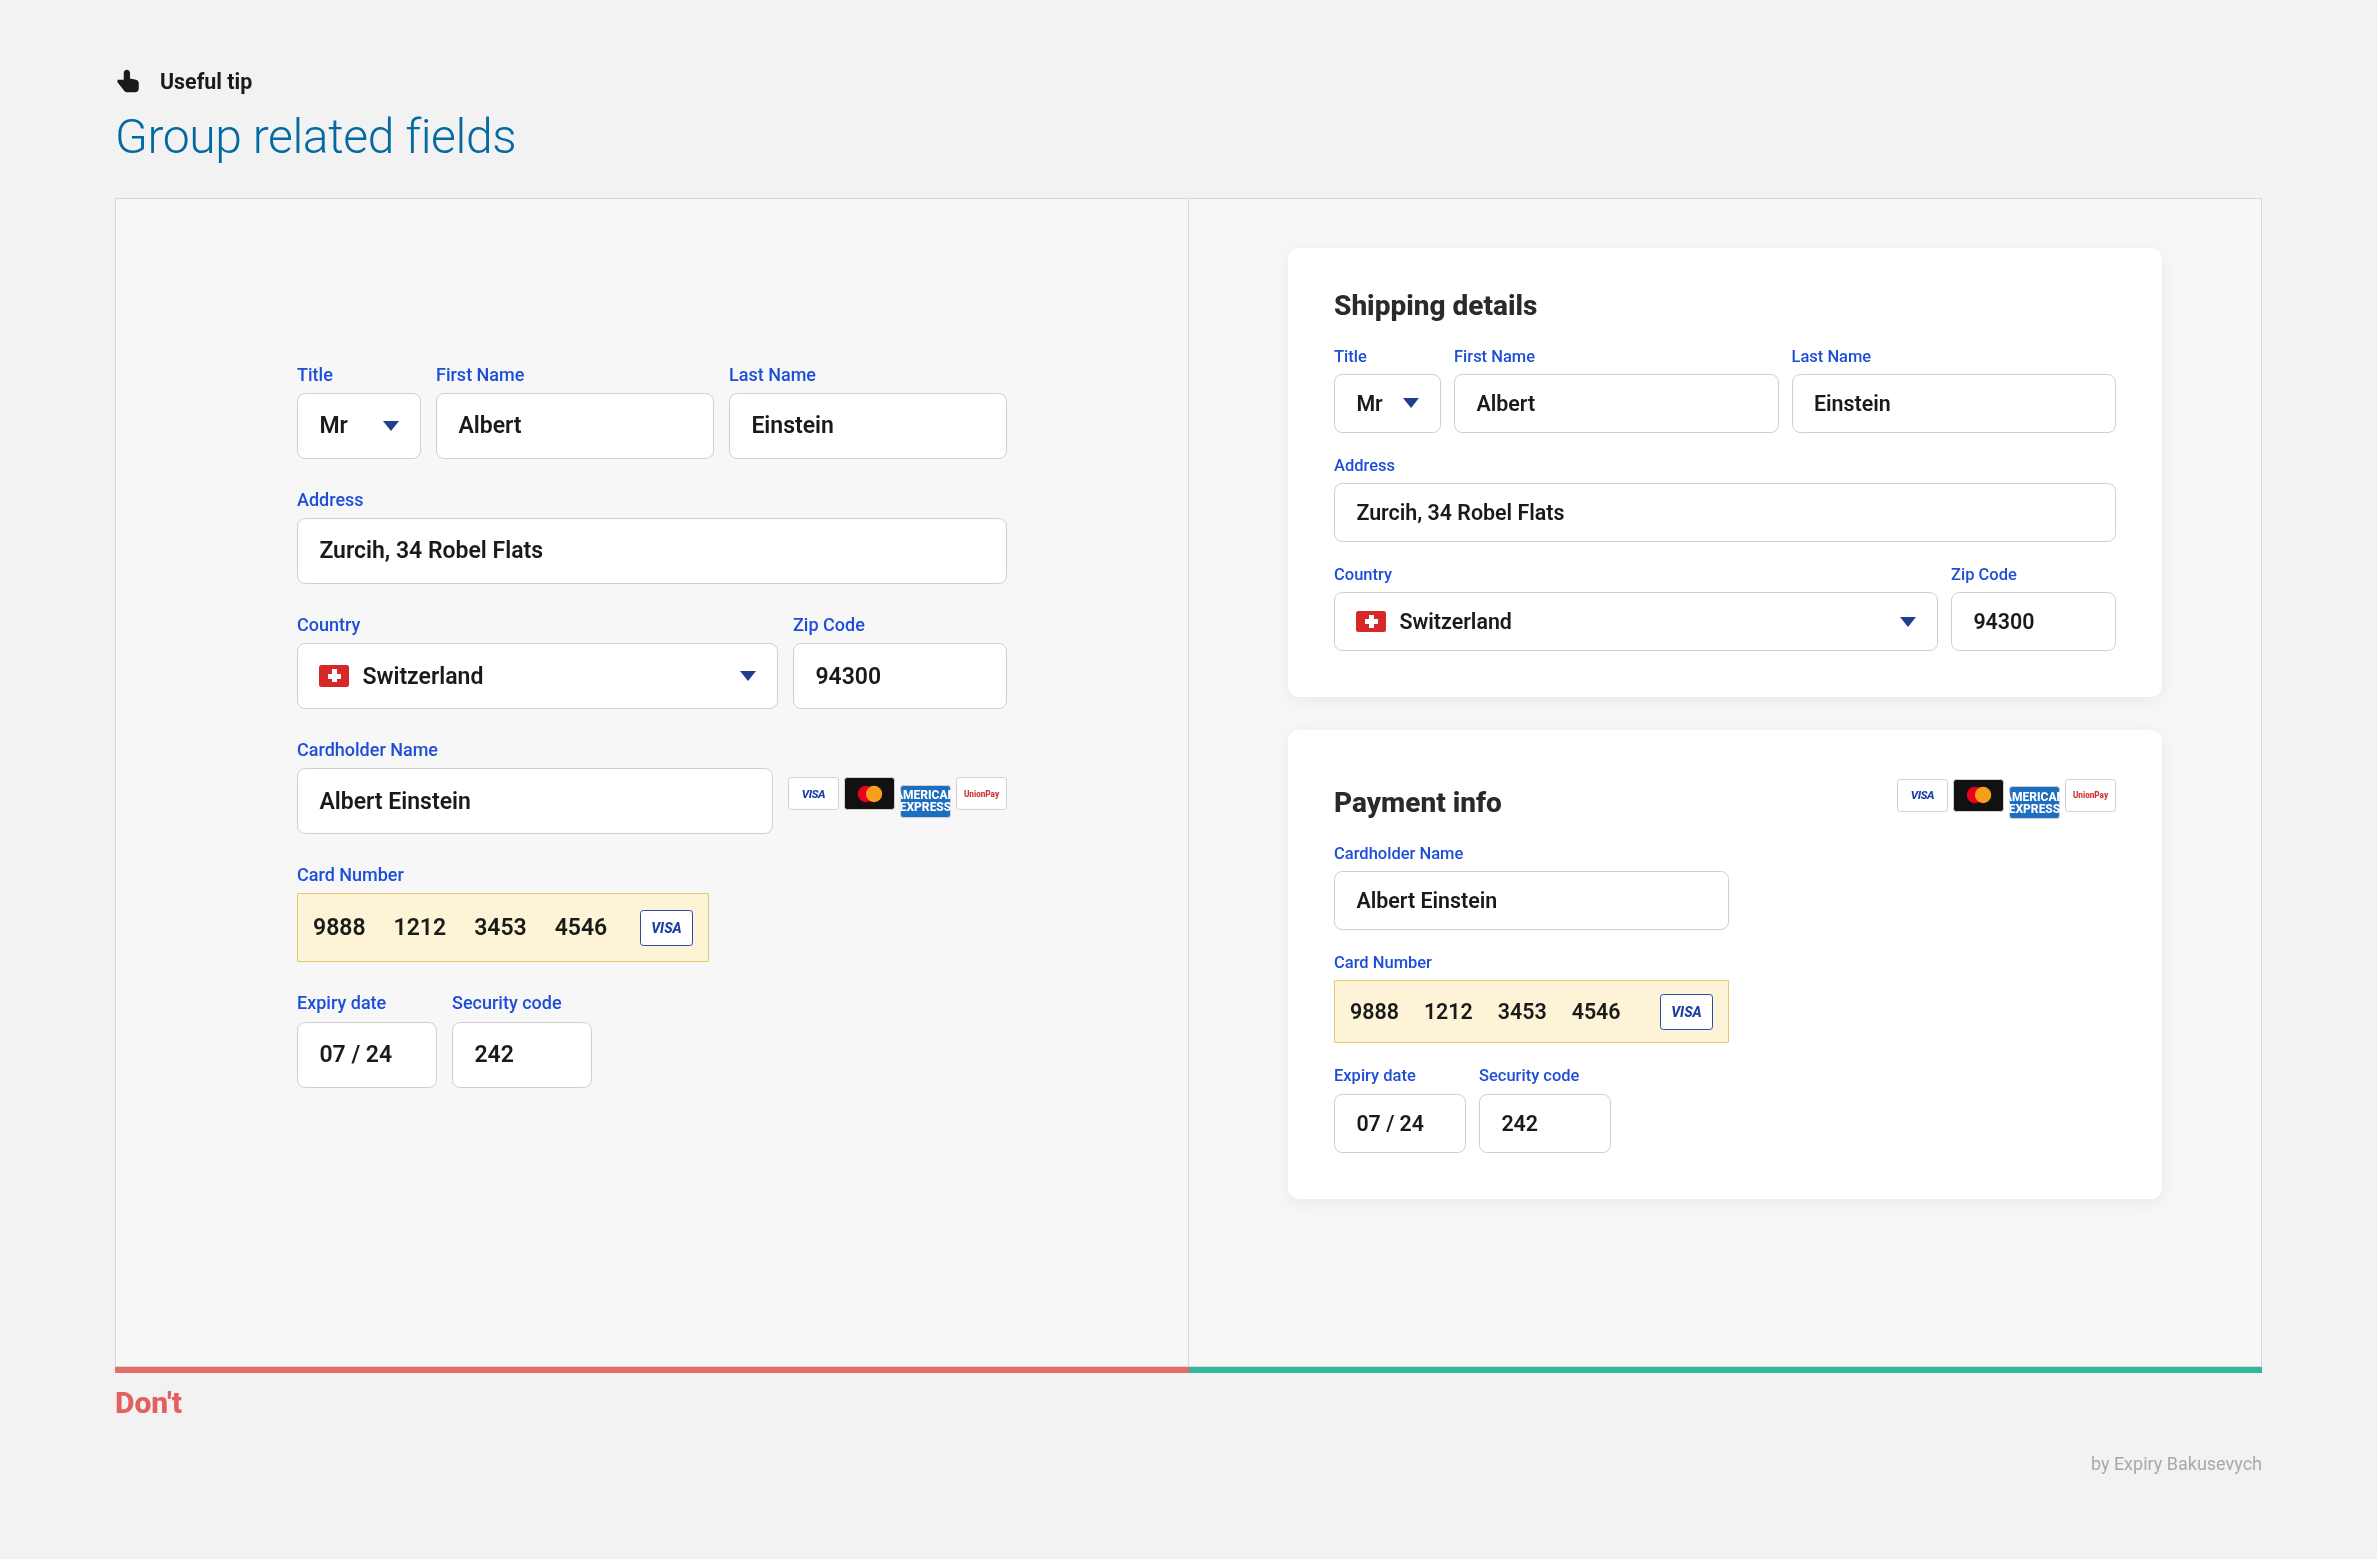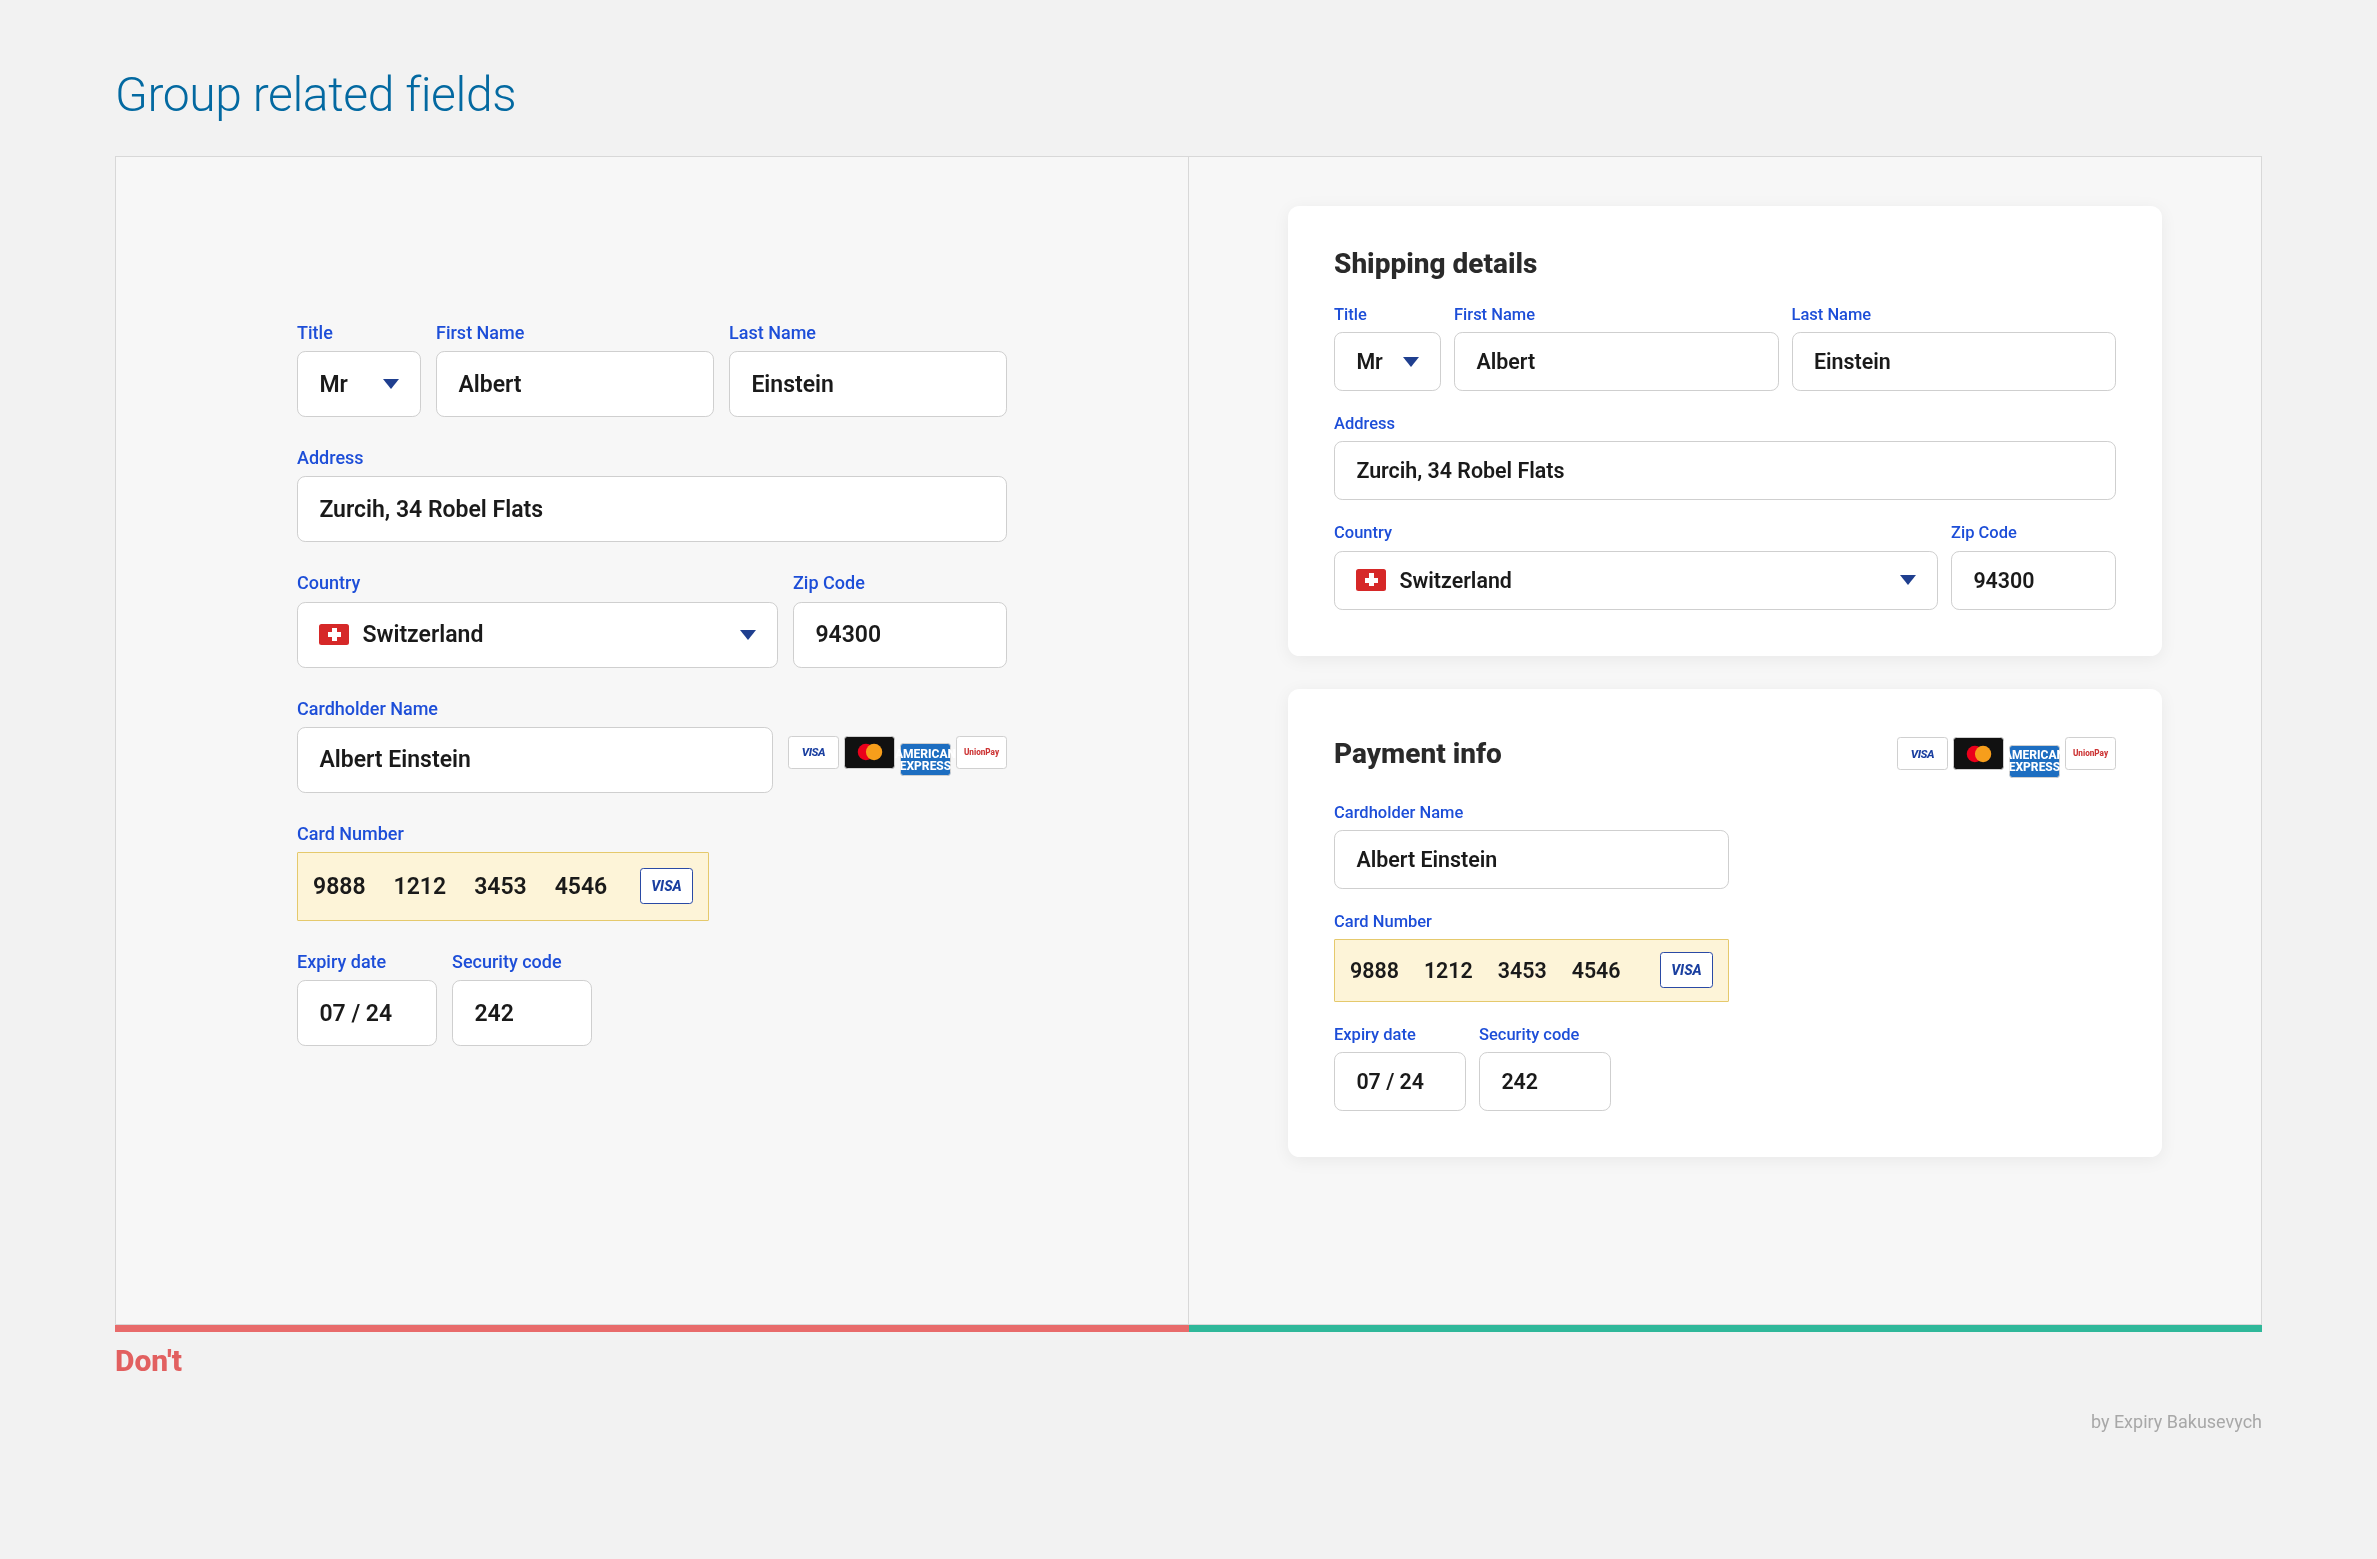--- a/index.html
+++ b/index.html
@@ -97,41 +97,47 @@
 
   
   .panel {
     background: #fff;
     border-radius: 11.5px;
     box-shadow: 0 3.3px 16.5px rgba(0,0,0,0.06);
     padding: 41px 46px 46px 46px;
     margin-bottom: 33px;
   }
   .panel-title { font-size: 28px; font-weight: 800; color: #2a2a2a; margin-bottom: 25px; }
-  .panel-head { display: flex; justify-content: space-between; align-items: center; margin-bottom: 25px; }
+  .panel-head { display: flex; justify-content: space-between; align-items: flex-end; margin-bottom: 25px; }
   .panel-head .panel-title { margin-bottom: 0; }
   .panel .flabel { font-size: 16.5px; }
   .panel .input { height: 59px; font-size: 21.4px; }
   .panel .row { margin-bottom: 23px; gap: 13px; }
   .panel .cardnum { font-size: 21.4px; gap: 25px; height: 63px; }
 
   
   .bars { display: flex; width: 100%; height: 6.6px; }
   .bar-dont { flex: 1; background: #e86b6b; }
   .bar-do   { flex: 1; background: #2fb89a; }
   .bar-labels { display: flex; width: 100%; margin-top: 11.5px; gap: 44px; }
   .lbl-dont { flex: 1; font-size: 30px; font-weight: 800; color: #e26060; }
   .lbl-do   { flex: 1; font-size: 30px; font-weight: 800; color: #2fb89a; text-align: right; }
 
   .credit { text-align: right; font-size: 18px; color: #a8a8a8; margin-top: 33px; }
 </style>
 </head>
 <body>
 
 <div class="header">
+  <div class="tip-row">
+    <svg class="tip-icon" viewBox="0 0 24 24">
+        <path d="M2 11h5V5.5C7 4.1 8.1 3 9.5 3S12 4.1 12 5.5V10l4.8.9c1.3.2 2.2 1.4 2.2 2.7V18c0 1.7-1.3 3-3 3H9.8c-.9 0-1.7-.4-2.3-1.1L2 13v-2z"></path>
+      </svg>
+    <span class="tip-label">Useful tip</span>
+  </div>
   <h1 class="page-title">Group related fields</h1>
 </div>
 
 <div class="compare-box">
 
   <div class="pane pane-left">
     <div class="form-wrap-left">
 
       <div class="row">
         <div class="field" style="width:124px">

